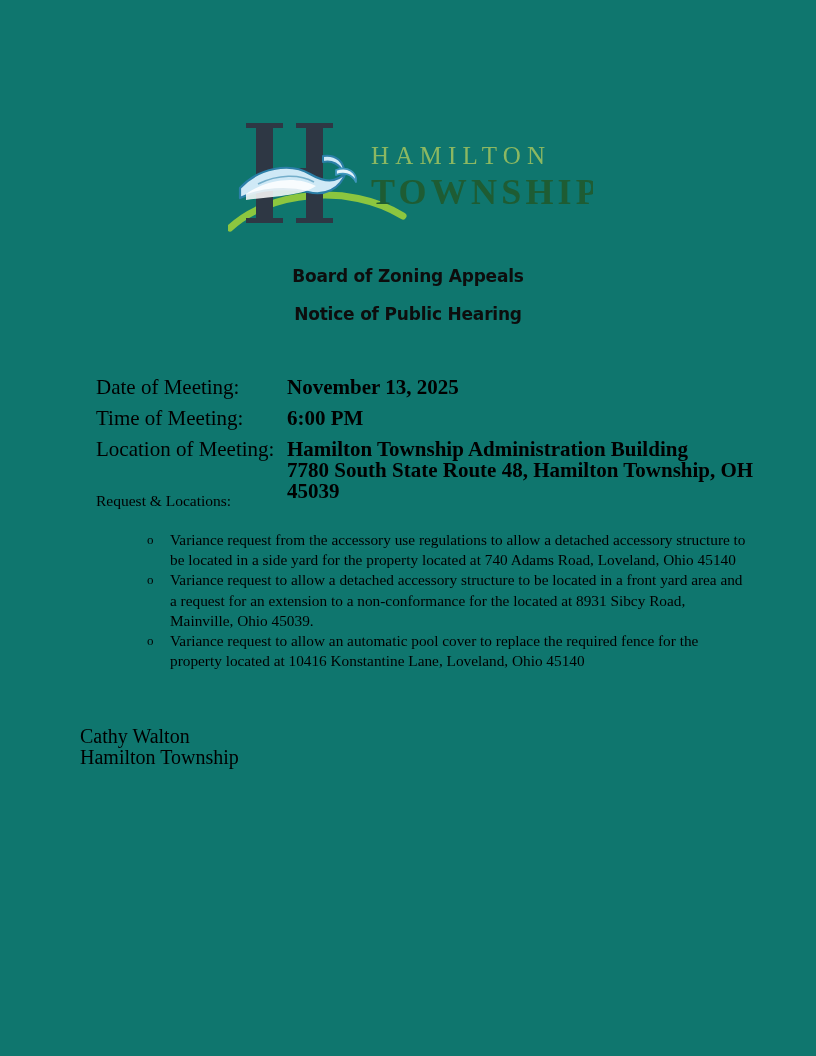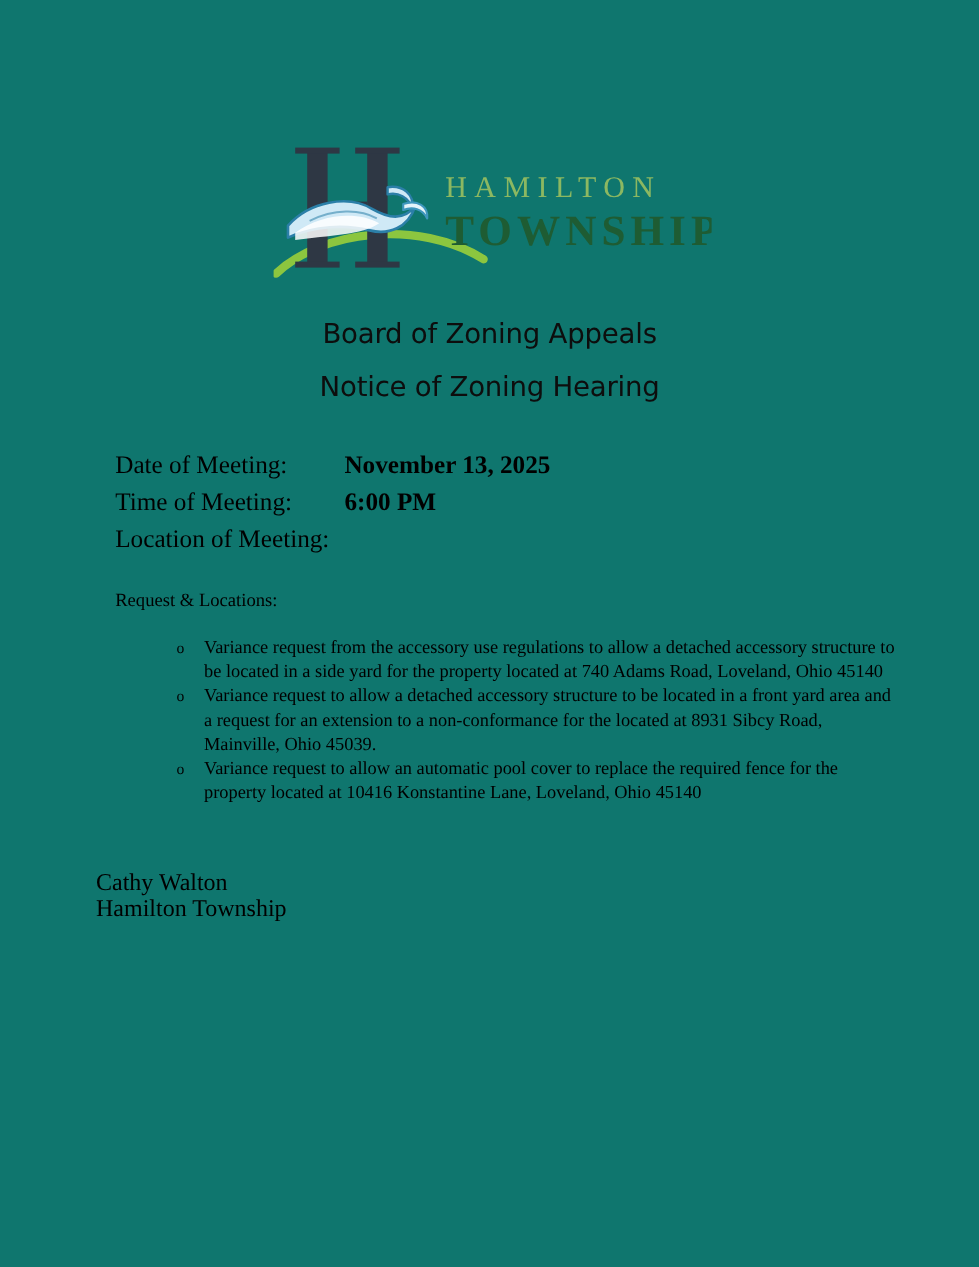--- a/index.html
+++ b/index.html
@@ -41,22 +41,22 @@
   
   .doc-titles {
     position: absolute;
     left: 0;
     top: 268px;
     width: 816px;
     text-align: center;
   }
   .doc-title {
     font-family: "DejaVu Sans", "Liberation Sans", sans-serif;
-    font-weight: normal;
-    font-size: 23px;
+    font-weight: bold;
+    font-size: 17px;
     letter-spacing: -0.2px;
     color: #0d0d0d;
     line-height: 1.0;
   }
   .doc-title.second {
     margin-top: 21px;
   }
 
   
   .details {
@@ -163,37 +163,41 @@
         <path d="M30 72 C 50 62, 72 62, 86 70" fill="none" stroke="#2b7fa8" stroke-width="1.6" opacity="0.55"></path>
       </g>
 
       <text x="143" y="52" font-family="Liberation Serif, DejaVu Serif, serif" font-size="25" letter-spacing="6.2" fill="#8cb861">HAMILTON</text>
       <text x="143" y="92" font-family="Liberation Serif, DejaVu Serif, serif" font-size="36" font-weight="bold" letter-spacing="4.2" fill="#1e5c33">TOWNSHIP</text>
     </svg>
   </div>
 
   <div class="doc-titles">
     <div class="doc-title">Board of Zoning Appeals</div>
-    <div class="doc-title second">Notice of Zoning Hearing</div>
+    <div class="doc-title second">Notice of Public Hearing</div>
   </div>
 
   <div class="details">
 
     <div class="detail-row">
       <div class="detail-label">Date of Meeting:</div>
       <div class="detail-value">November 13, 2025</div>
     </div>
 
     <div class="detail-row">
       <div class="detail-label">Time of Meeting:</div>
       <div class="detail-value">6:00 PM</div>
     </div>
 
     <div class="detail-row">
       <div class="detail-label">Location of Meeting:</div>
+      <div class="detail-value">
+        <span>Hamilton Township Administration Building</span>
+        <span class="line2">7780 South State Route 48, Hamilton Township, OH 45039</span>
+      </div>
     </div>
 
   </div>
 
   <div class="section-label">Request &amp; Locations:</div>
 
   <ul class="request-list">
     <li class="request-item">
       <span class="request-bullet">o</span>
       <span>Variance request from the accessory use regulations to allow a detached accessory structure to be located in a side yard for the property located at 740 Adams Road, Loveland, Ohio 45140</span>

